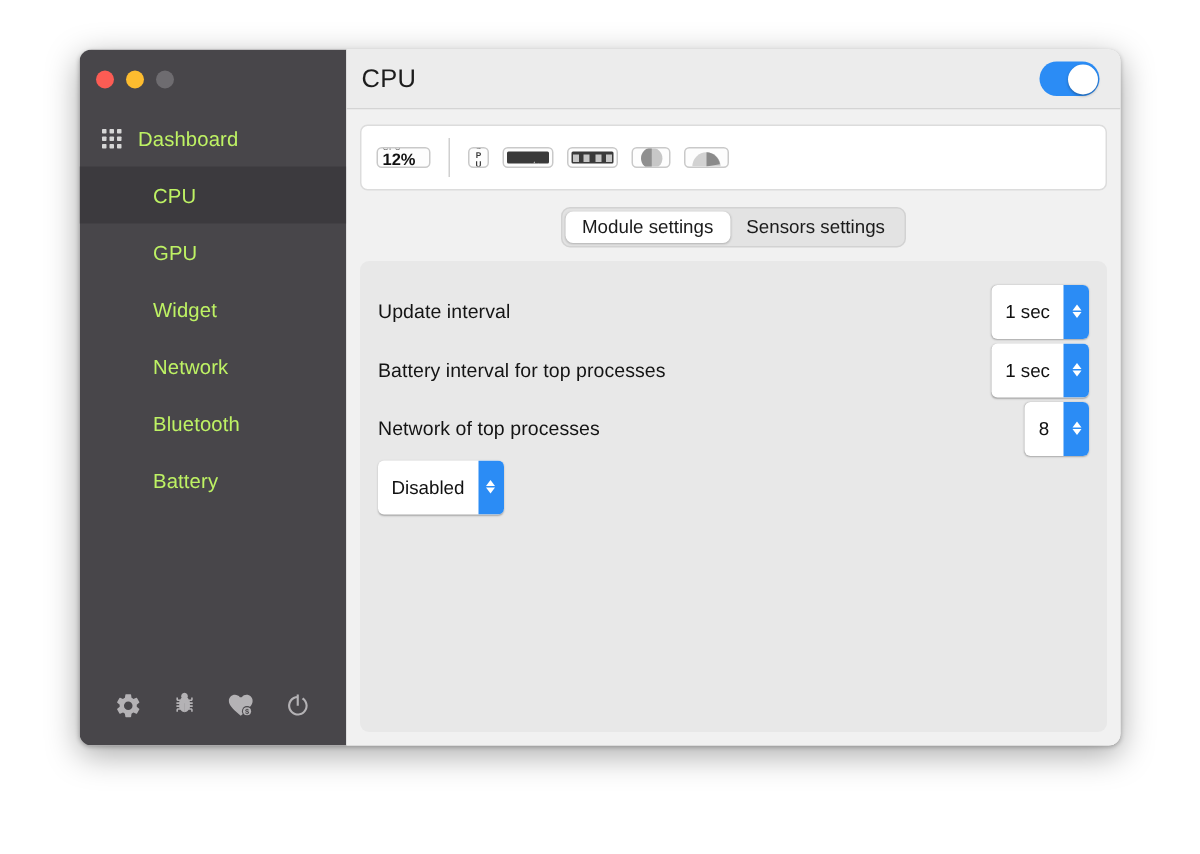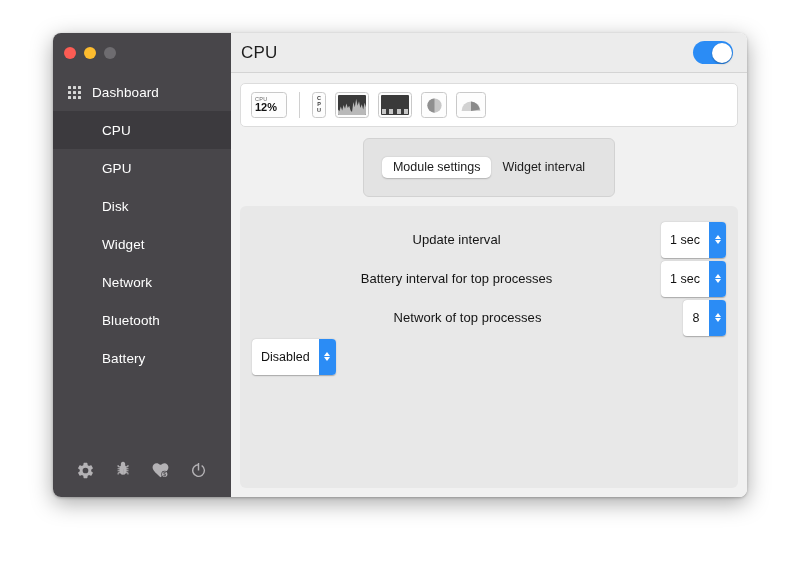--- a/index.html
+++ b/index.html
@@ -57,21 +57,21 @@
 
   #sidebar-nav {
     flex: 1 1 auto;
     overflow: hidden;
   }
   .nav-item {
     height: 38px;
     display: flex;
     align-items: center;
     padding-left: 17px;
-    color: #ffffff;
+    color: #bef264;
     font-size: 13.5px;
     letter-spacing: 0.1px;
     box-sizing: border-box;
   }
   .nav-item.dashboard {
     gap: 11px;
     padding-left: 15px;
   }
   .nav-item.selected {
     background: #3c3a3e;
@@ -176,21 +176,21 @@
     gap: 9px;
     box-sizing: border-box;
   }
   .w-box {
     border: 1px solid #c9c9c9;
     border-radius: 3.5px;
     background: #fdfdfd;
     display: flex;
     align-items: center;
     justify-content: center;
-    height: 26px;
+    height: 14px;
     box-sizing: border-box;
     overflow: hidden;
   }
   .w-sep {
     width: 1px;
     height: 26px;
     background: #d0d0d0;
     margin: 0 3px;
   }
   .w-mini {
@@ -260,21 +260,21 @@
   #tabs-row {
     margin-top: 11px;
     display: flex;
     justify-content: center;
     flex: 0 0 auto;
   }
   #tabs {
     display: inline-flex;
     background: #e3e3e3;
     border-radius: 6px;
-    padding: 18px;
+    padding: 2px;
     border: 1px solid #d2d2d2;
   }
   .tab {
     font-size: 12.5px;
     color: #1b1b1b;
     padding: 3px 11px 4px 11px;
     border-radius: 5px;
     white-space: nowrap;
   }
   .tab.active {
@@ -283,21 +283,20 @@
   }
 
   
   #settings-panel {
     margin-top: 9px;
     flex: 1 1 auto;
     background: #e8e8e8;
     border-radius: 6px;
     padding: 14px 12px 10px 12px;
     box-sizing: border-box;
-    text-align: center;
   }
   .setting-row {
     height: 39px;
     display: flex;
     align-items: center;
   }
   .setting-label {
     font-size: 13px;
     color: #141414;
     flex: 1 1 auto;
@@ -369,23 +368,20 @@
             <i></i>
         </span>
         <span>Dashboard</span>
       </div>
 
       <div class="nav-item selected">
         <span class="nav-label-indent">CPU</span>
       </div>
       <div class="nav-item">
         <span class="nav-label-indent">GPU</span>
-      </div>
-      <div class="nav-item">
-        <span class="nav-label-indent">Disk</span>
       </div>
       <div class="nav-item">
         <span class="nav-label-indent">Widget</span>
       </div>
       <div class="nav-item">
         <span class="nav-label-indent">Network</span>
       </div>
       <div class="nav-item">
         <span class="nav-label-indent">Bluetooth</span>
       </div>
@@ -478,21 +474,21 @@
           <svg viewBox="0 0 28 18" width="22" height="15">
             <path d="M2 16 A12 12 0 0 1 26 16 Z" fill="#d2d2d2"></path>
             <path d="M14 16 L25.4 14 A12 12 0 0 0 14 4 Z" fill="#8a8a8a"></path>
           </svg>
         </div>
       </div>
 
       <div id="tabs-row">
         <div id="tabs">
           <div class="tab active">Module settings</div>
-          <div class="tab">Widget interval</div>
+          <div class="tab">Sensors settings</div>
         </div>
       </div>
 
       <div id="settings-panel">
 
         <div class="setting-row">
           <span class="setting-label">Update interval</span>
           <span class="popup">
             <span class="pv">1 sec</span>
             <span class="stepper">

